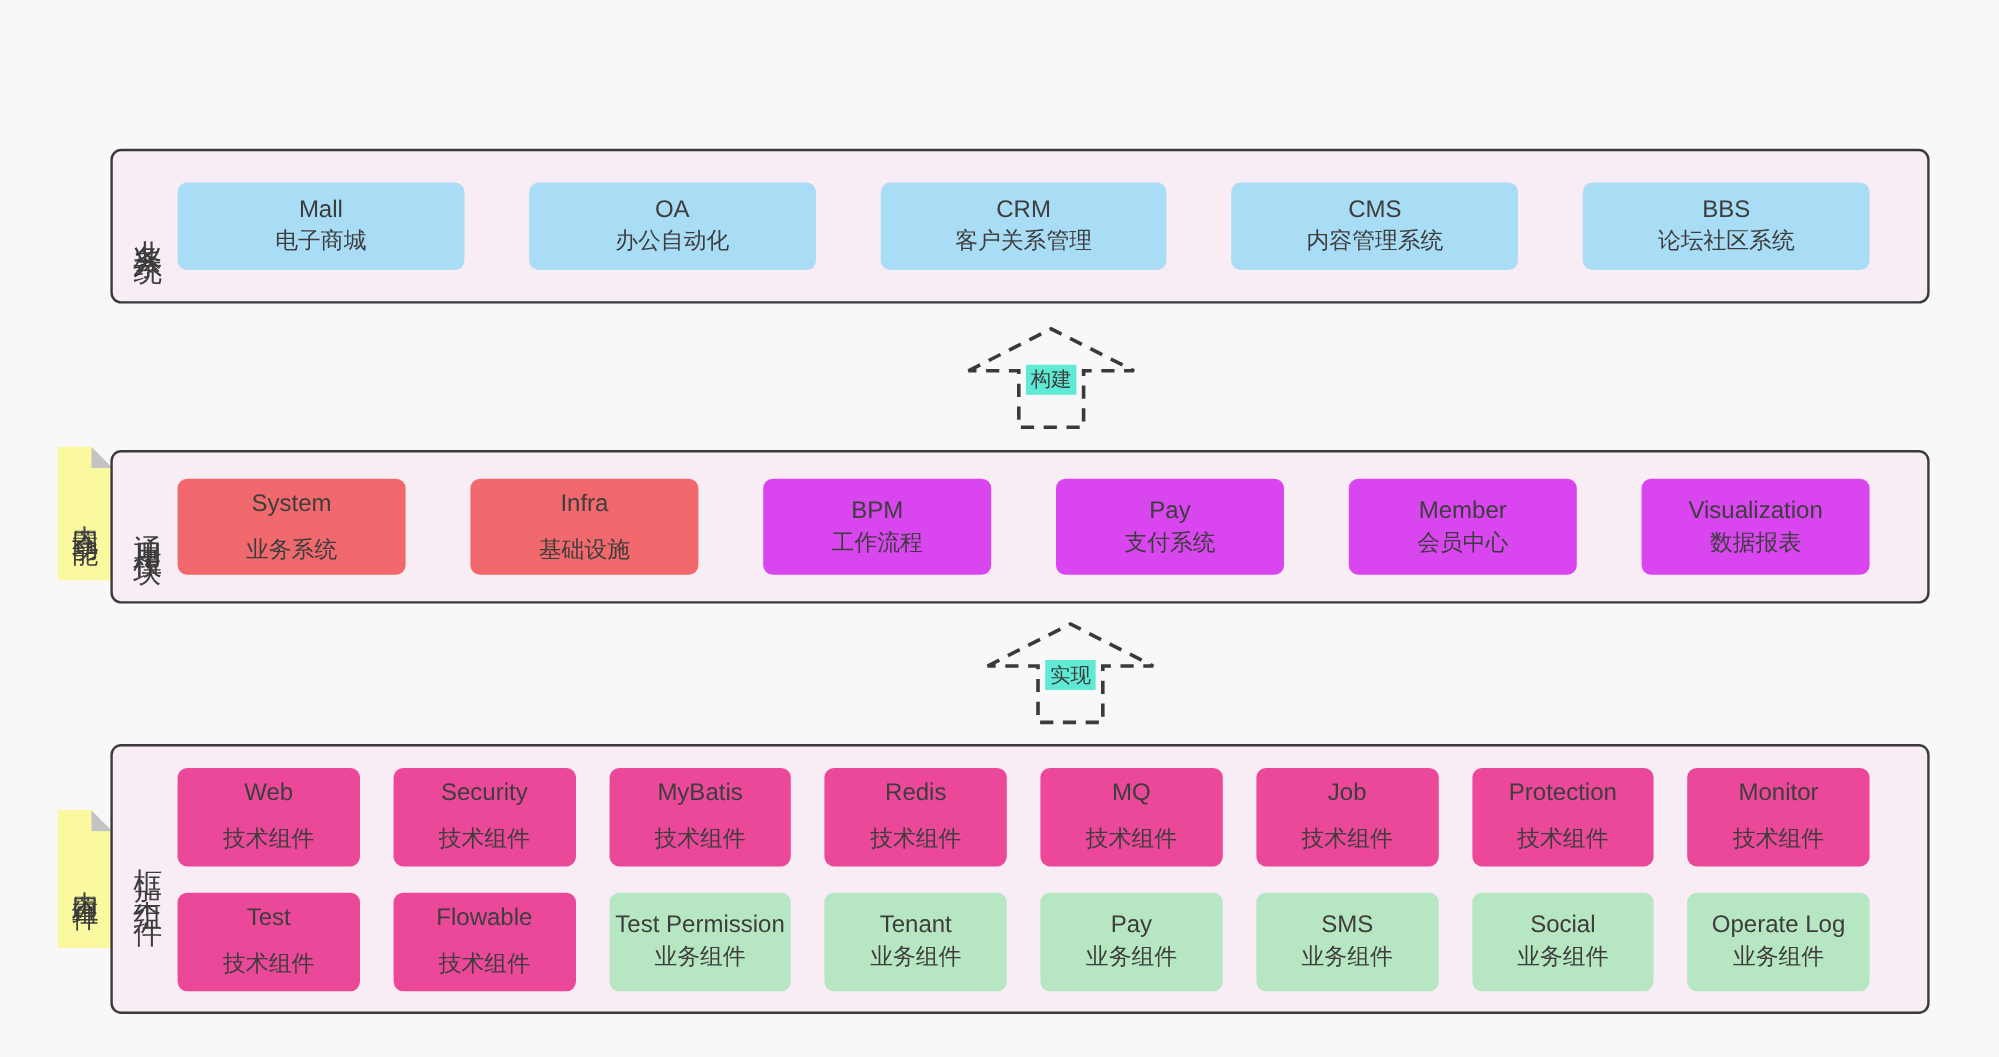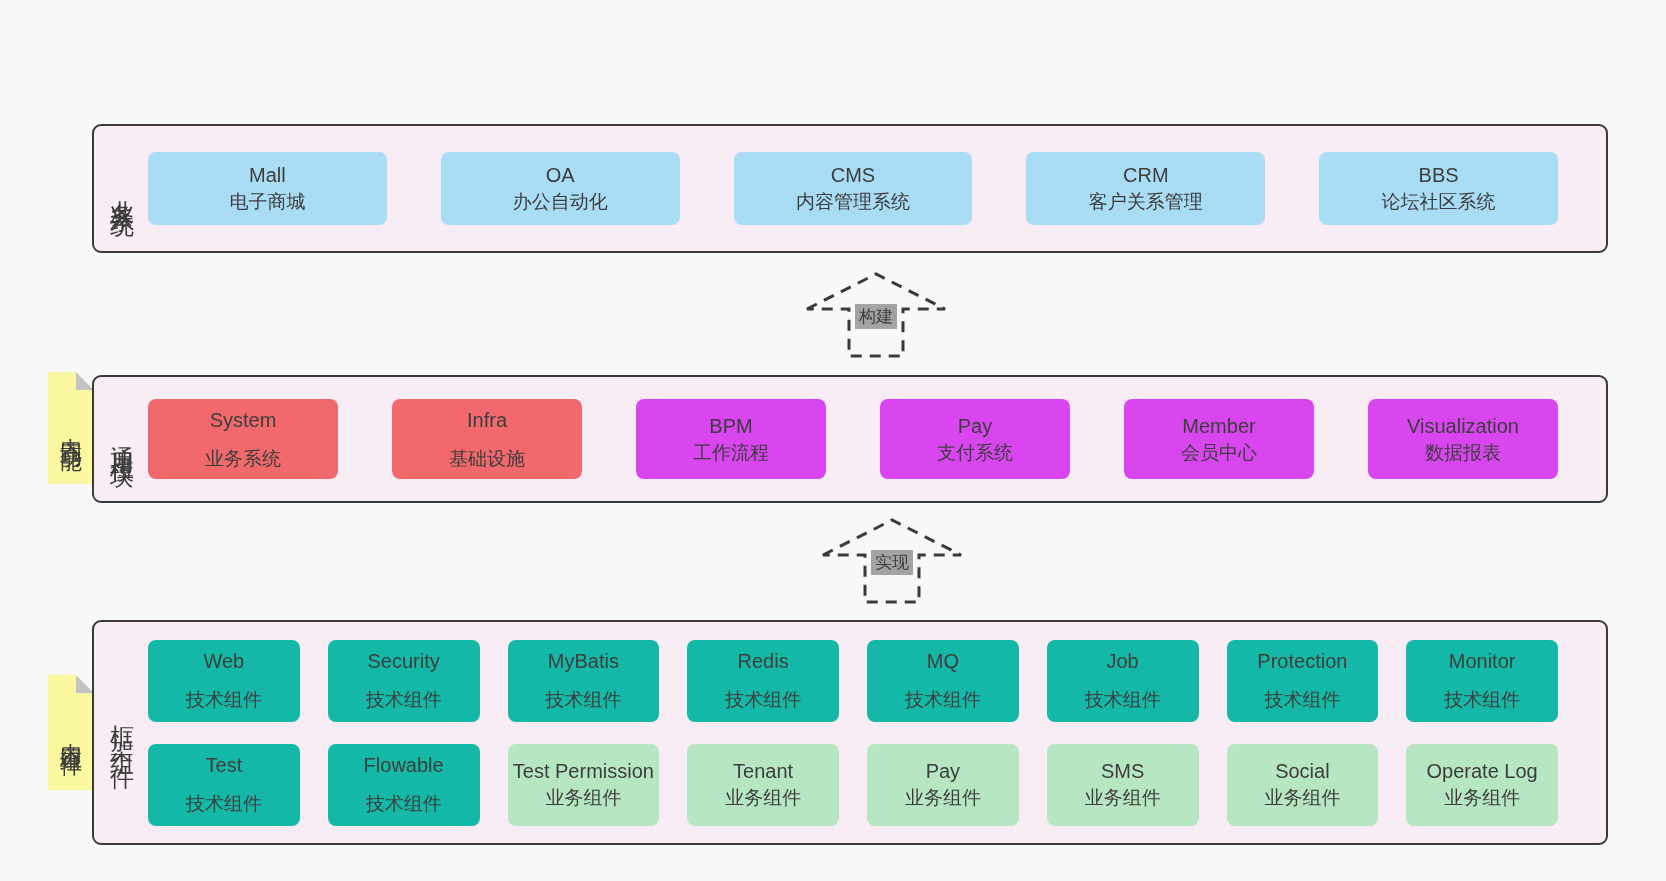--- a/index.html
+++ b/index.html
@@ -70,21 +70,21 @@
   .boxes .box{height:73px;}
   .layer-mid .boxes .box{height:80px;}
   .row .box{height:82px;line-height:1.35;}
 
   .box-name{font-size:20px;color:#3D3D3D;}
   .box-desc{font-size:19px;color:#3D3D3D;}
 
   .box[data-variant="blue"]{background:#A9DCF5;}
   .box[data-variant="red"]{background:#F2696D;gap:12px;}
   .box[data-variant="pink"]{background:#d946ef;}
-  .box[data-variant="green"]{background:#14b8a6;gap:12px;}
+  .box[data-variant="green"]{background:#ec4899;gap:12px;}
   .box[data-variant="lightgreen"]{background:#B7E6C2;}
 
   
   .sticky{
     position:absolute;
     width:46px;
     background:#FAF9A0;
     display:flex;
     align-items:center;
     justify-content:center;
@@ -116,21 +116,21 @@
   .arrow polygon{
     fill:none;
     stroke:#3A3A3A;
     stroke-width:3;
     stroke-dasharray:11 8;
   }
   .arrow-label{
     position:absolute;
     left:50%;top:32px;
     transform:translateX(-50%);
-    background:#a3a3a3;
+    background:#5eead4;
     padding:1px 4px;
     font-size:17px;
     color:#3C3C3C;
     white-space:nowrap;
   }
 </style>
 </head>
 <body>
 
 <div class="stage">
@@ -149,26 +149,26 @@
     <div class="boxes">
       <div class="box" data-variant="blue">
         <span class="box-name">Mall</span>
         <span class="box-desc">电子商城</span>
       </div>
       <div class="box" data-variant="blue">
         <span class="box-name">OA</span>
         <span class="box-desc">办公自动化</span>
       </div>
       <div class="box" data-variant="blue">
+        <span class="box-name">CRM</span>
+        <span class="box-desc">客户关系管理</span>
+      </div>
+      <div class="box" data-variant="blue">
         <span class="box-name">CMS</span>
         <span class="box-desc">内容管理系统</span>
-      </div>
-      <div class="box" data-variant="blue">
-        <span class="box-name">CRM</span>
-        <span class="box-desc">客户关系管理</span>
       </div>
       <div class="box" data-variant="blue">
         <span class="box-name">BBS</span>
         <span class="box-desc">论坛社区系统</span>
       </div>
     </div>
   </section>
 
   <div class="arrow arrow-1">
     <svg viewBox="0 0 140 86">

